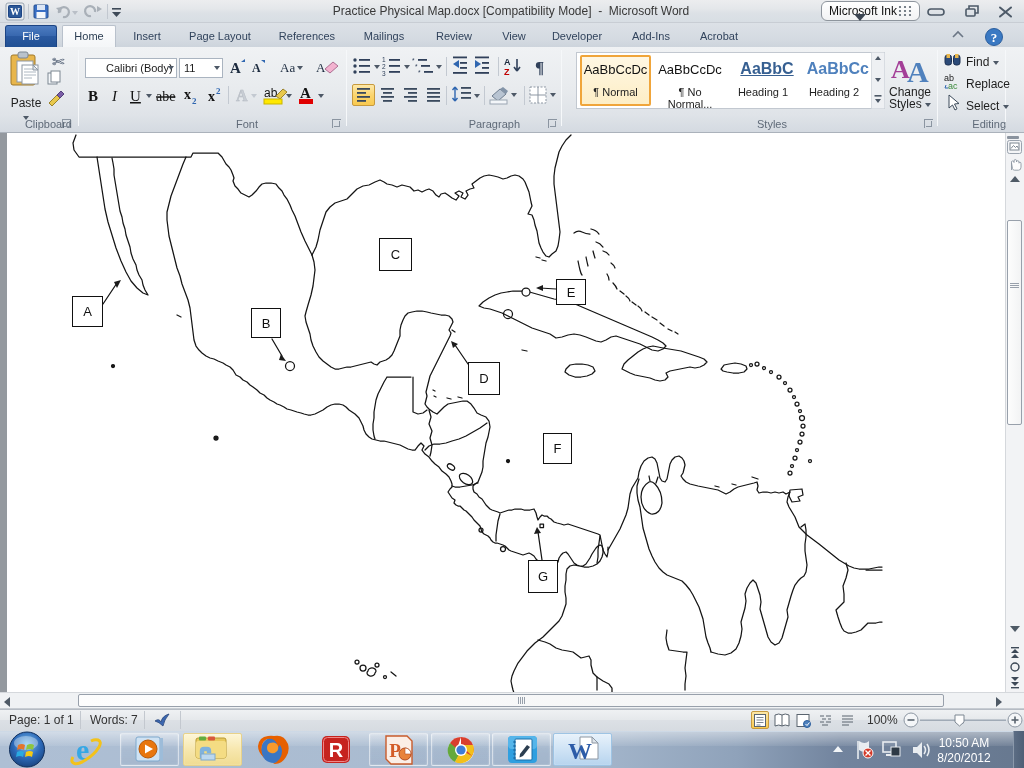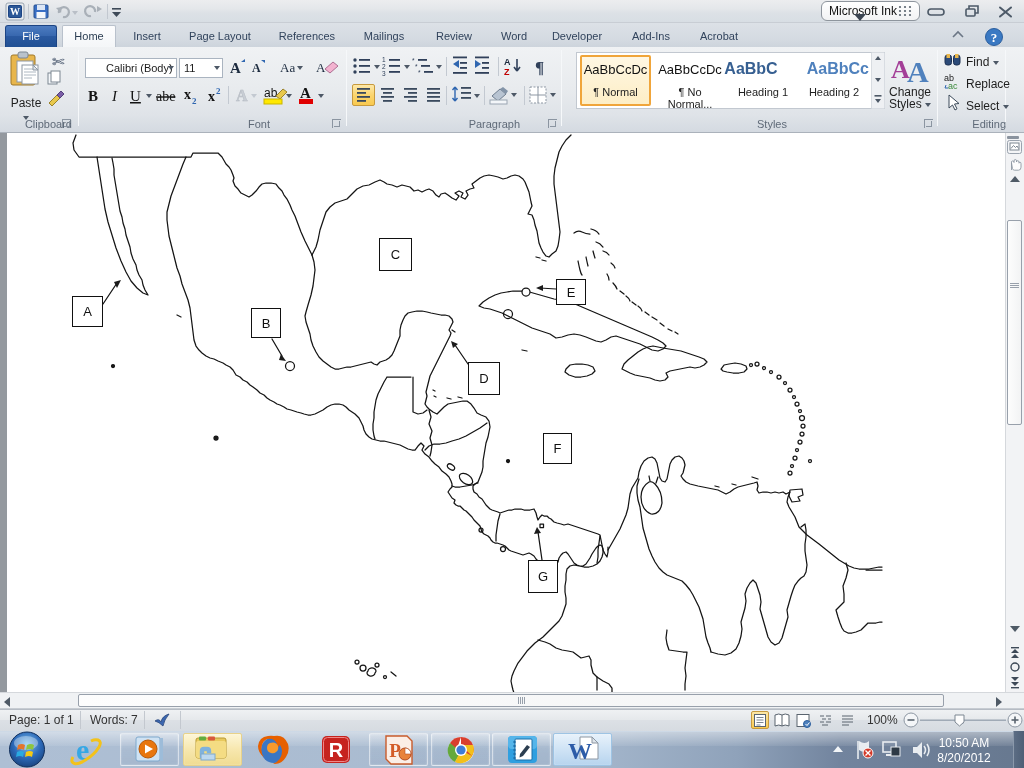--- a/index.html
+++ b/index.html
@@ -62,20 +62,21 @@
   .tbtn { position:absolute; top:733px; width:59px; height:33px; border:1px solid rgba(255,255,255,0.55);
     border-radius:2px; background:linear-gradient(rgba(255,255,255,0.25),rgba(160,180,205,0.15) 50%, rgba(120,140,170,0.12)); box-shadow:inset 0 0 2px rgba(255,255,255,0.4); z-index:2; }
   .ticon { position:absolute; z-index:3; }
   #clock { position:absolute; right:14px; top:736px; width:92px; text-align:center; color:#fff; font-size:12px; line-height:15px; z-index:3; }
 </style>
 </head>
 <body>
 <div id="screen">
 
   <div class="abs" id="titlebar"></div>
+  <div class="abs" id="title-text">Practice Physical Map.docx [Compatibility Mode]&nbsp; -&nbsp; Microsoft Word</div>
 
   <svg class="abs" style="left:4px;top:2px" width="130" height="20" viewBox="0 0 130 20">
     <rect x="2" y="1" width="18" height="17" rx="2" fill="#e9ecef" stroke="#9aa5b1"></rect>
     <rect x="4.5" y="3.5" width="13" height="12" rx="1" fill="#2c5898" stroke="#1c4484"></rect>
     <text x="11" y="13" font-size="10" font-weight="bold" fill="#fff" text-anchor="middle" font-family="Liberation Serif">W</text>
     <rect x="24" y="2" width="1" height="15" fill="#c2c8d0"></rect>
     <g transform="translate(30,2)">
       <rect x="0" y="1" width="14" height="13" rx="1" fill="#3a6fc4" stroke="#27508f"></rect>
       <rect x="3" y="1" width="8" height="5" fill="#dce6f5"></rect>
       <rect x="2.5" y="8" width="9" height="6" fill="#f4f7fb"></rect>
@@ -122,21 +123,21 @@
   </svg>
 
   <div class="abs" id="tabrow"></div>
   <div class="abs tab" id="tab-file">File</div>
   <div class="abs tab" id="tab-home">Home</div>
   <div class="abs tab" style="left:121px;width:52px;">Insert</div>
   <div class="abs tab" style="left:178px;width:84px;">Page Layout</div>
   <div class="abs tab" style="left:268px;width:78px;">References</div>
   <div class="abs tab" style="left:352px;width:64px;">Mailings</div>
   <div class="abs tab" style="left:422px;width:64px;">Review</div>
-  <div class="abs tab" style="left:492px;width:44px;">Word</div>
+  <div class="abs tab" style="left:492px;width:44px;">View</div>
   <div class="abs tab" style="left:540px;width:74px;">Developer</div>
   <div class="abs tab" style="left:620px;width:62px;">Add-Ins</div>
   <div class="abs tab" style="left:688px;width:62px;">Acrobat</div>
   <svg class="abs" style="left:950px;top:28px" width="60" height="18" viewBox="0 0 60 18">
     <path d="M3 9 l5 -5 5 5" fill="none" stroke="#6b7685" stroke-width="1.6"></path>
     <circle cx="44" cy="9" r="8.5" fill="#3a79c3" stroke="#2c5f9e"></circle>
     <text x="44" y="13.5" text-anchor="middle" font-size="13" font-weight="bold" fill="#fff" font-family="Liberation Serif">?</text>
   </svg>
 
   <div class="abs" id="ribbon"></div>
@@ -207,21 +208,21 @@
       <path d="M12 12 l7 -7 4 3 -7 7 z" fill="#e8c84c" stroke="#9a822c"></path>
       <rect x="0" y="15" width="18" height="5" fill="#ffe800" stroke="#c9b400"></rect>
       <path d="M22 10 l6 0 -3 4 z" fill="#4d5866"></path>
     </g>
     <g transform="translate(212,0)">
       <text x="2" y="14" font-size="15" font-weight="bold" fill="#131313" font-family="Liberation Serif">A</text>
       <rect x="1" y="15" width="14" height="5" fill="#e00000"></rect>
       <path d="M20 10 l6 0 -3 4 z" fill="#4d5866"></path>
     </g>
   </svg>
-  <div class="abs grplabel" style="left:130px;width:140px;">Font</div>
+  <div class="abs grplabel" style="left:118px;width:140px;">Font</div>
   <div class="launcher" style="left:332px;"></div>
 
   <svg class="abs" style="left:352px;top:55px" width="205" height="24" viewBox="0 0 205 24">
     <g fill="#30405a">
       <circle cx="3" cy="5" r="1.7"></circle>
         <circle cx="3" cy="11" r="1.7"></circle>
         <circle cx="3" cy="17" r="1.7"></circle>
       <rect x="7" y="4" width="11" height="1.8"></rect>
         <rect x="7" y="10" width="11" height="1.8"></rect>
         <rect x="7" y="16" width="11" height="1.8"></rect>
@@ -321,21 +322,21 @@
   </svg>
   <div class="abs grplabel" style="left:380px;width:140px;">Paragraph</div>
   <div class="launcher" style="left:548px;"></div>
 
   <div class="abs" style="left:576px;top:52px;width:296px;height:57px;background:#fff;border:1px solid #c2c8d0;"></div>
   <div class="abs" style="left:580px;top:55px;width:71px;height:51px;background:linear-gradient(#fff7e3,#fdeec6);border:2px solid #f0a53a;border-radius:2px;"></div>
   <div class="abs" style="left:580px;top:62px;width:71px;text-align:center;font-size:13px;color:#111;">AaBbCcDc</div>
   <div class="abs" style="left:580px;top:86px;width:71px;text-align:center;font-size:11px;color:#222;">¶ Normal</div>
   <div class="abs" style="left:655px;top:62px;width:70px;text-align:center;font-size:13px;color:#111;">AaBbCcDc</div>
   <div class="abs" style="left:655px;top:86px;width:70px;text-align:center;font-size:11px;color:#222;">¶ No Normal...</div>
-  <div class="abs" style="left:716px;top:60px;width:70px;text-align:center;font-size:16px;font-weight:bold;color:#365f91;">AaBbC</div>
+  <div class="abs" style="left:732px;top:60px;width:70px;text-align:center;font-size:16px;font-weight:bold;color:#365f91;text-decoration:underline;">AaBbC</div>
   <div class="abs" style="left:728px;top:86px;width:70px;text-align:center;font-size:11px;color:#222;">Heading 1</div>
   <div class="abs" style="left:799px;top:60px;width:70px;text-align:right;font-size:16px;font-weight:bold;color:#4f81bd;">AaBbCc</div>
   <div class="abs" style="left:799px;top:86px;width:70px;text-align:center;font-size:11px;color:#222;">Heading 2</div>
   <svg class="abs" style="left:871px;top:52px" width="14" height="57" viewBox="0 0 14 57">
     <rect x="0" y="0" width="14" height="57" fill="#eef0f3" stroke="#c2c8d0"></rect>
     <path d="M4 8 l3 -4 3 4 z" fill="#4d5866"></path>
     <path d="M4 26 l6 0 -3 4 z" fill="#4d5866"></path>
     <rect x="3.5" y="43" width="7" height="1.6" fill="#4d5866"></rect>
     <path d="M4 47 l6 0 -3 4 z" fill="#4d5866"></path>
   </svg>

